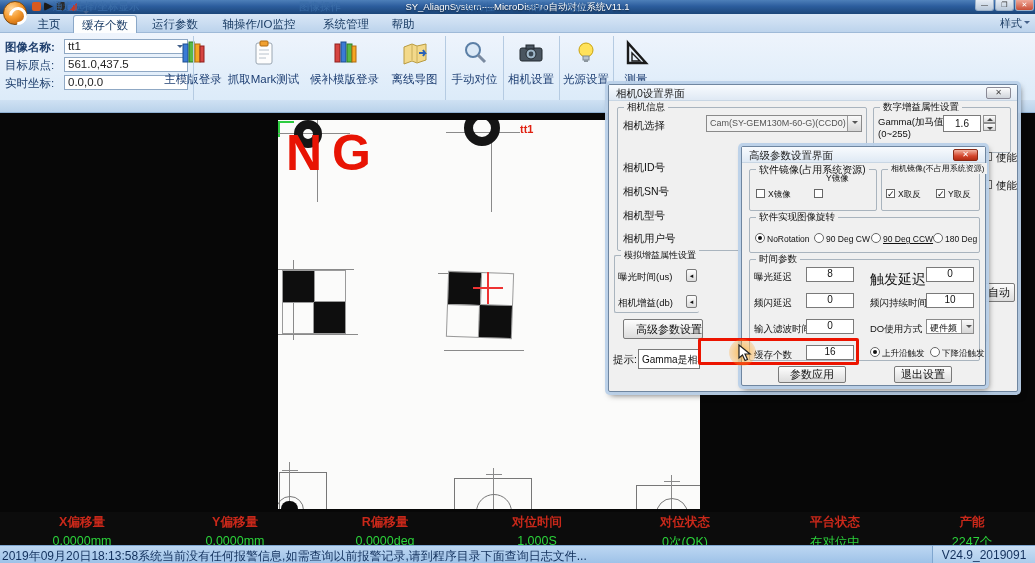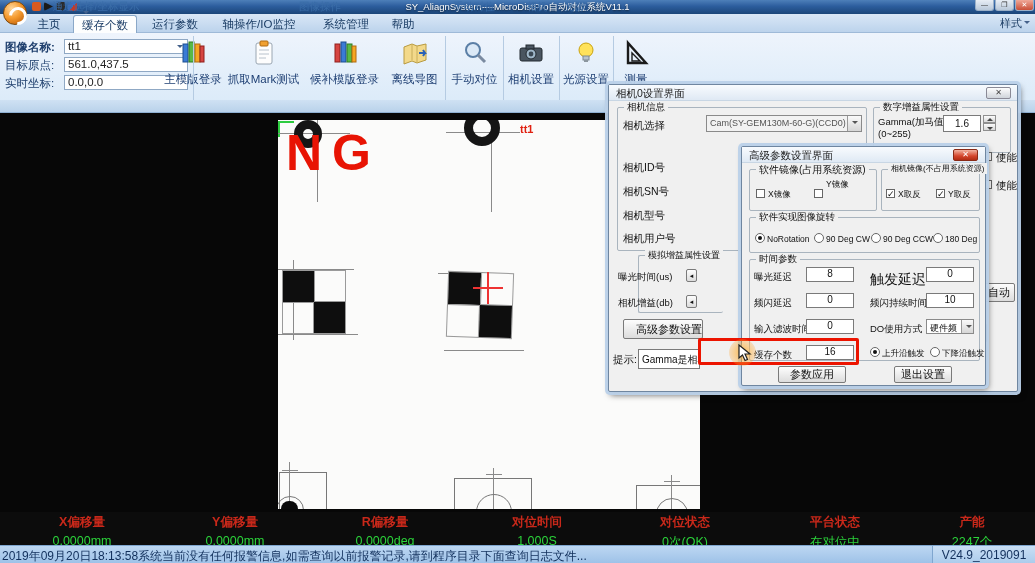--- a/index.html
+++ b/index.html
@@ -279,21 +279,21 @@
     <div class="flabel" style="left:14px;top:34px;">相机选择</div>
     <div class="combo" style="left:97px;top:30px;width:156px;height:17px;">
       <span>Cam(SY-GEM130M-60-G)(CCD0)</span>
       <span class="cbtn"></span>
     </div>
     <div class="flabel" style="left:14px;top:76px;">相机ID号</div>
     <div class="flabel" style="left:14px;top:100px;">相机SN号</div>
     <div class="flabel" style="left:14px;top:124px;">相机型号</div>
     <div class="flabel" style="left:14px;top:147px;">相机用户号</div>
 
-    <div class="grp" style="left:5px;top:170px;width:85px;height:58px;border-right:none;margin-left:24px;">
+    <div class="grp" style="left:5px;top:170px;width:85px;height:58px;border-right:none;">
       <span class="gt" style="font-size:9px;">模拟增益属性设置</span>
     </div>
     <div class="flabel" style="left:9px;top:186px;font-size:9.5px;">曝光时间(us)</div>
     <div class="pbtn" style="left:77px;top:184px;width:11px;height:13px;font-size:7px;line-height:11px;">◂</div>
     <div class="flabel" style="left:9px;top:212px;font-size:9.5px;">相机增益(db)</div>
     <div class="pbtn" style="left:77px;top:210px;width:11px;height:13px;font-size:7px;line-height:11px;">◂</div>
 
     <div class="pbtn" style="left:14px;top:234px;width:80px;height:20px;line-height:18px;overflow:hidden;white-space:nowrap;text-align:right;">高级参数设置</div>
 
     <div class="flabel" style="left:4px;top:268px;">提示:</div>
@@ -356,39 +356,39 @@
   <div class="dialog abs" style="left:697px;top:146px;width:245px;height:240px;z-index:40;margin-left:44px;">
     <div class="dlg-title"><span>高级参数设置界面</span></div>
     <div class="dlg-close red" style="right:7px;top:2px;">✕</div>
 
     <div class="grp" style="left:7px;top:22px;width:128px;height:42px;">
       <span class="gt" style="font-size:10px;">软件镜像(占用系统资源)</span>
     </div>
     <div class="chk" style="left:14px;top:42px;"></div>
     <div class="fsmall" style="left:26px;top:42px;">X镜像</div>
     <div class="chk" style="left:72px;top:42px;"></div>
-    <div class="fsmall" style="left:84px;top:32px;">Y镜像</div>
+    <div class="fsmall" style="left:84px;top:26px;">Y镜像</div>
 
     <div class="grp" style="left:139px;top:22px;width:99px;height:42px;">
       <span class="gt" style="font-size:8px;">相机镜像(不占用系统资源)</span>
     </div>
     <div class="chk" style="left:144px;top:42px;">✓</div>
     <div class="fsmall" style="left:156px;top:42px;">X取反</div>
     <div class="chk" style="left:194px;top:42px;">✓</div>
     <div class="fsmall" style="left:206px;top:42px;">Y取反</div>
 
     <div class="grp" style="left:7px;top:70px;width:231px;height:36px;">
       <span class="gt">软件实现图像旋转</span>
     </div>
     <div class="rad sel" style="left:13px;top:86px;"></div>
     <div class="fsmall" style="left:25px;top:87px;">NoRotation</div>
     <div class="rad" style="left:72px;top:86px;"></div>
     <div class="fsmall" style="left:84px;top:87px;">90 Deg CW</div>
     <div class="rad" style="left:129px;top:86px;"></div>
-    <div class="fsmall" style="left:141px;top:87px;">90 Deg CCW</div>
+    <div class="fsmall" style="left:141px;top:87px;text-decoration:underline;">90 Deg CCW</div>
     <div class="rad" style="left:191px;top:86px;"></div>
     <div class="fsmall" style="left:203px;top:87px;">180 Deg</div>
 
     <div class="grp" style="left:7px;top:112px;width:231px;height:102px;">
       <span class="gt">时间参数</span>
     </div>
     <div class="fsmall" style="left:12px;top:124px;font-size:9.5px;">曝光延迟</div>
     <div class="tbox" style="left:64px;top:120px;width:48px;height:15px;">8</div>
     <div class="fsmall" style="left:128px;top:124px;font-size:14px;font-family:Liberation Mono, monospace;">触发延迟</div>
     <div class="tbox" style="left:184px;top:120px;width:48px;height:15px;">0</div>

